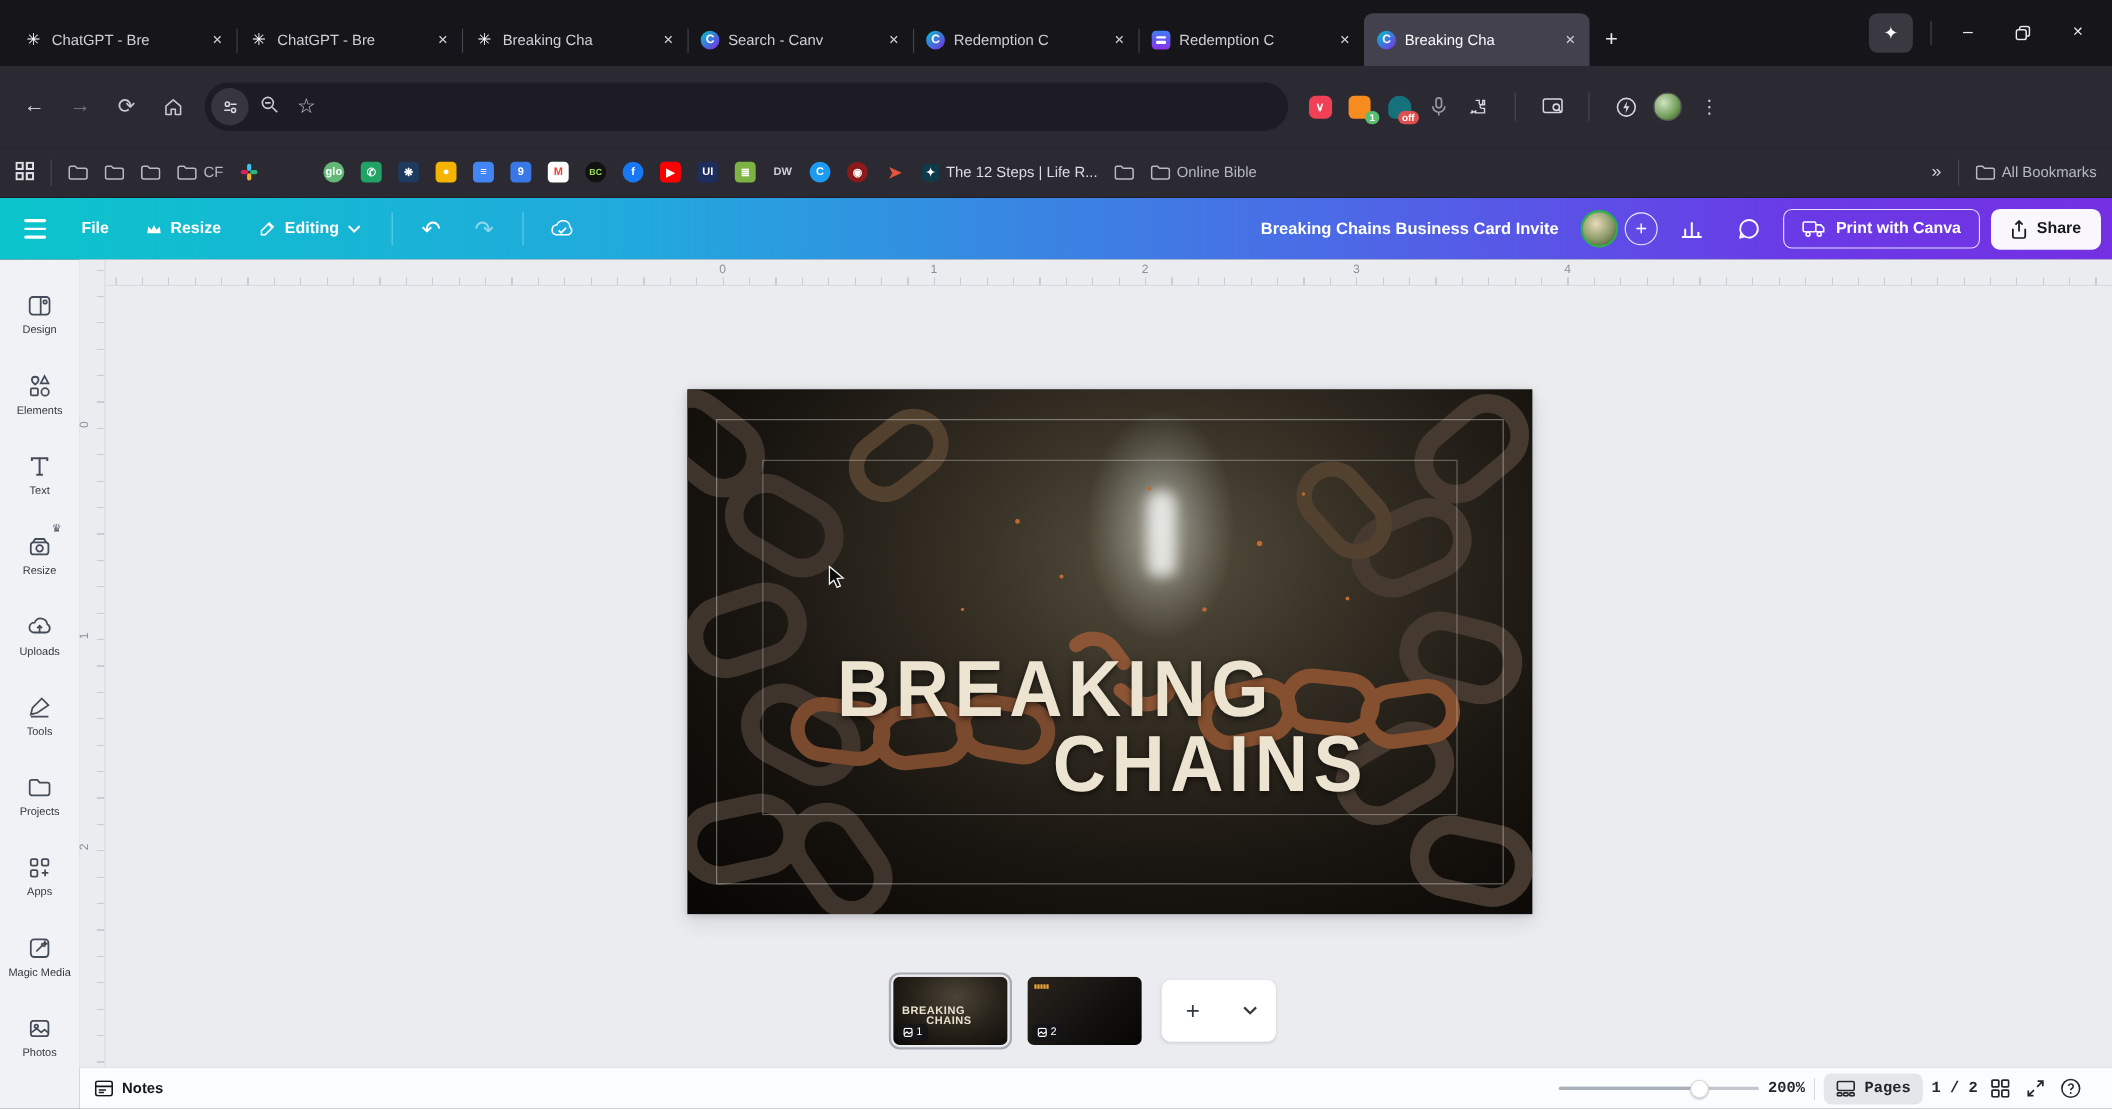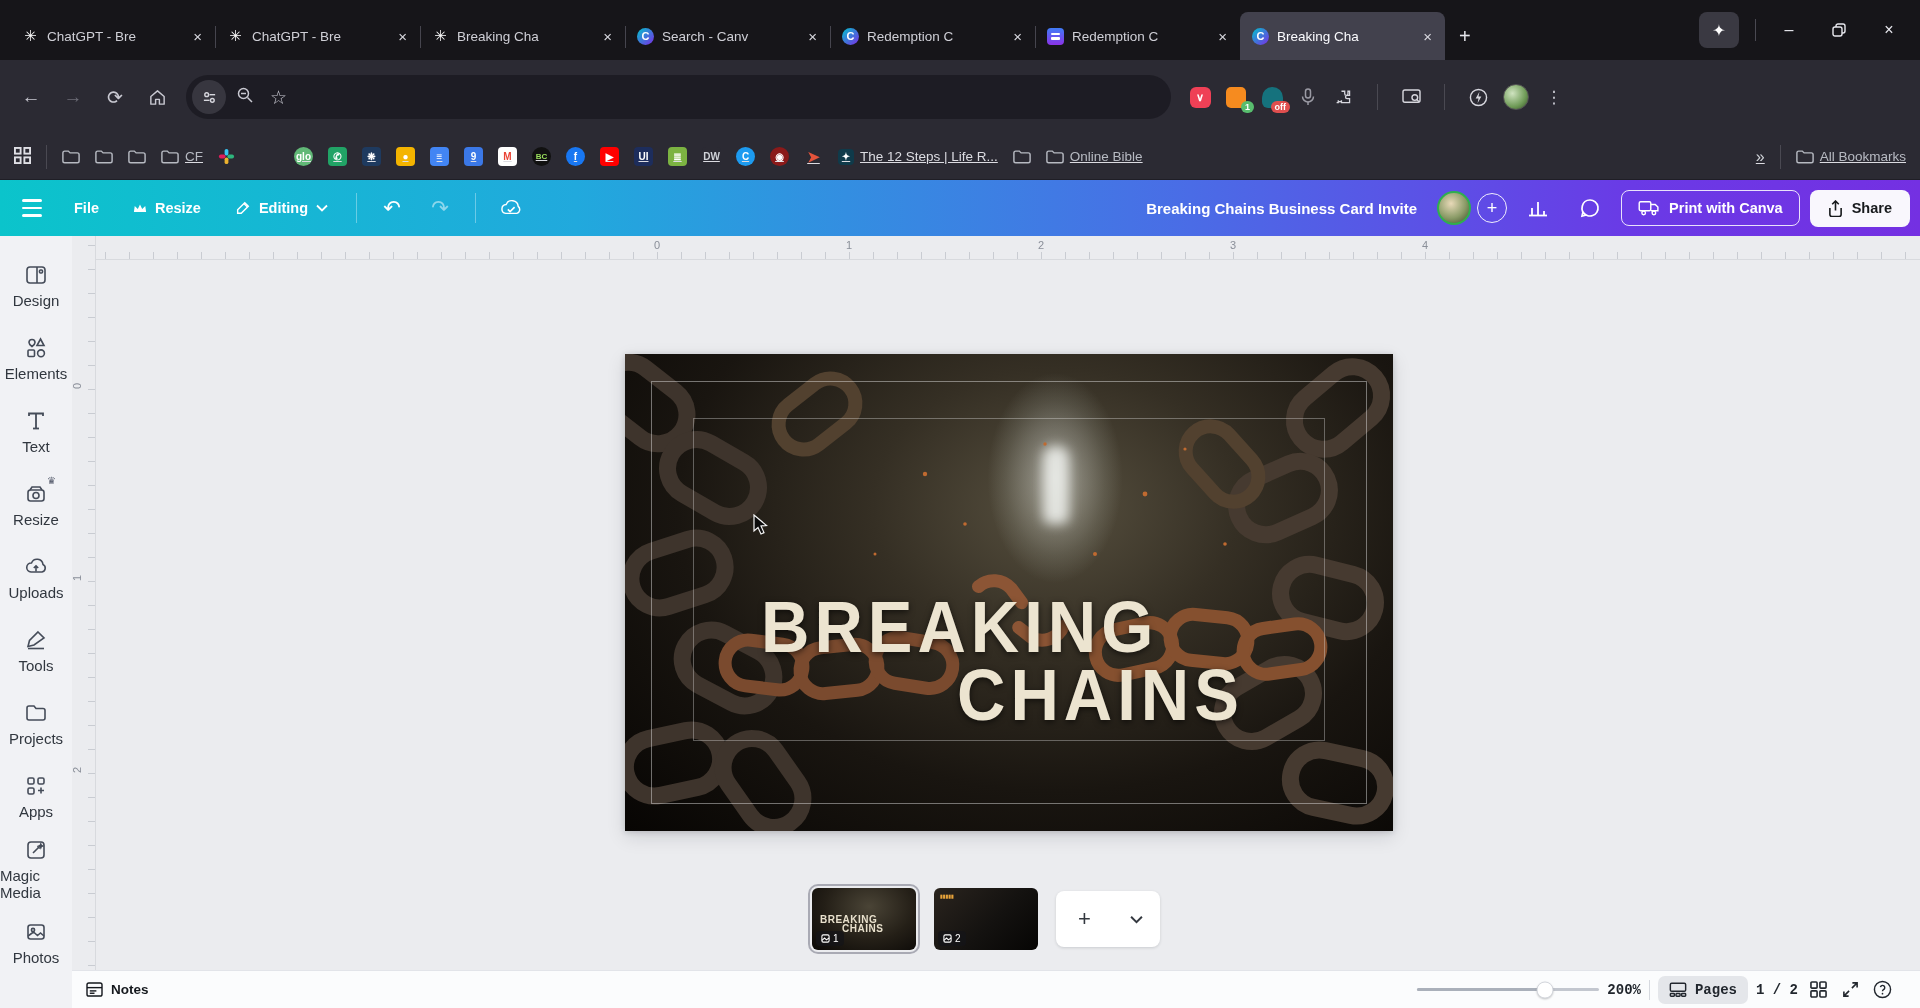--- a/index.html
+++ b/index.html
@@ -54,21 +54,21 @@
   .badge { position:absolute; font-size:9px; font-weight:bold; color:#fff; border-radius:6px;
     padding:1px 4px; right:-7px; bottom:-5px; }
   .badge.green { background:#58bd6e; }
   .badge.red { background:#e04f4f; }
   .toolbar-sep { width:1px; height:26px; background:#4a4952; margin:0 8px; }
   .avatar-sm { width:26px; height:26px; border-radius:50%;
     background:radial-gradient(circle at 35% 35%, #cfe3c0, #6f9b57 60%, #314c23); border:1px solid #555; }
 
   .bookmarks { position:absolute; left:0; top:134px; width:1920px; height:46px; background:#2b2a33;
     display:flex; align-items:center; padding:0 14px; gap:15px; color:#dcdce2; font-size:13.5px;
-    border-bottom:1px solid #1f1e26;text-decoration:underline; }
+    border-bottom:1px solid #1f1e26; }
   .bm-sep { width:1px; height:24px; background:#4a4952; }
   .bm { display:flex; align-items:center; gap:6px; white-space:nowrap; }
   .bm-folder { color:#b7bac2; }
   .chip { width:19px; height:19px; border-radius:4px; display:flex; align-items:center; justify-content:center;
     color:#fff; font-size:10px; font-weight:bold; }
   .chip.round { border-radius:50%; }
   .bm-spacer { flex:1; }
 
   
   .cv-header { position:absolute; left:0; top:180px; width:1920px; height:56px;
@@ -92,21 +92,21 @@
     border-radius:8px; padding:9px 16px; font-size:14.5px; font-weight:bold; }
   .share-btn { display:flex; align-items:center; gap:9px; background:#f9f7fd; color:#17191c;
     border-radius:8px; padding:10px 18px; font-size:14.5px; font-weight:bold; }
 
   
   .cv-sidebar { position:absolute; left:0; top:236px; width:72px; height:772px; background:#f1f2f5;
     display:flex; flex-direction:column; align-items:center; padding-top:14px; gap:2px; }
   .side-item { width:72px; height:71px; display:flex; flex-direction:column; align-items:center;
     justify-content:center; gap:5px; color:#3b414d; position:relative; }
   .side-item svg { stroke:#454c59; }
-  .side-label { font-size:15px; color:#31373f; }
+  .side-label { font-size:10px; color:#31373f; }
   .crown-badge { position:absolute; top:6px; right:16px; font-size:10px; color:#5a6070; }
 
   
   .workspace { position:absolute; left:72px; top:236px; width:1848px; height:734px; background:#ebecef; }
   .hruler { position:absolute; left:24px; top:0; right:0; height:24px; background:#ebecef;
     border-bottom:1px solid #d8dade; background-image:repeating-linear-gradient(90deg,#c9ccd2 0 1px,transparent 1px 24px); background-position:9px bottom; background-size:100% 7px; background-repeat:no-repeat; }
   .hrnum { position:absolute; top:3px; font-size:11px; color:#8a8f99; transform:translateX(-50%); }
   .vruler { position:absolute; left:0; top:0; width:24px; bottom:0; background:#ebecef;
     border-right:1px solid #d8dade; background-image:repeating-linear-gradient(180deg,#c9ccd2 0 1px,transparent 1px 24px); background-position:right 9px; background-size:7px 100%; background-repeat:no-repeat; }
   .vrnum { position:absolute; left:2px; font-size:11px; color:#8a8f99; transform:rotate(-90deg); }

